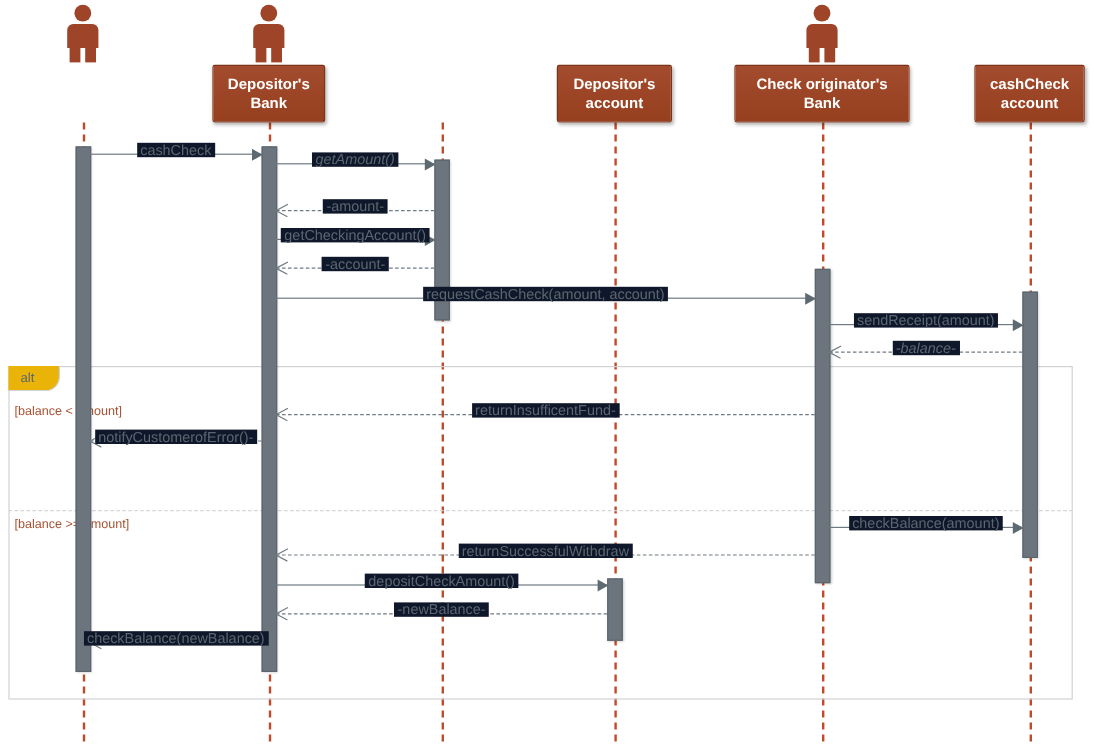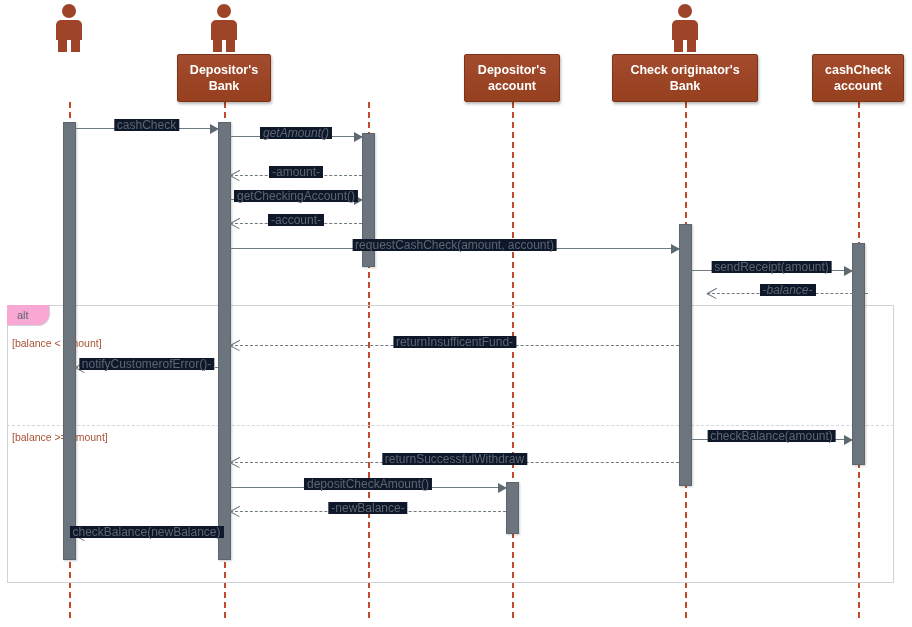--- a/index.html
+++ b/index.html
@@ -116,21 +116,21 @@
   .frame {
     position:absolute;
     border:1px solid #cfd3d6;
     background:transparent;
     box-sizing:border-box;
     z-index:2;
   }
   .frame-tag {
     position:absolute;
     left:0; top:0;
-    background:#f9a8d4;
+    background:#eab308;
     border-right:1px solid #cfd3d6;
     border-bottom:1px solid #cfd3d6;
     border-bottom-right-radius:12px;
     color:#5b6770;
     font-size:11px;
     padding:4px 20px 4px 10px;
     z-index:3;
   }
   .guard {
     position:absolute;
@@ -234,21 +234,21 @@
     <div class="msg " style="left: 230px; top: 248px; width: 449px;">
       <div class="line"></div>
       <div class="arrow-r"></div>
       <div class="label">requestCashCheck(amount, account)</div>
     </div>
     <div class="msg " style="left: 691px; top: 270px; width: 161px;">
       <div class="line"></div>
       <div class="arrow-r"></div>
       <div class="label">sendReceipt(amount)</div>
     </div>
-    <div class="msg dashed" style="left: 707px; top: 293px; width: 161px; font-style: italic;">
+    <div class="msg dashed" style="left: 691px; top: 293px; width: 161px; font-style: italic;">
       <div class="line"></div>
       <div class="arrow-l-open"></div>
       <div class="label">-balance-</div>
     </div>
     <div class="msg dashed" style="left: 230px; top: 345px; width: 449px;">
       <div class="line"></div>
       <div class="arrow-l-open"></div>
       <div class="label">returnInsufficentFund-</div>
     </div>
     <div class="msg dashed" style="left: 75px; top: 367px; width: 143px;">

